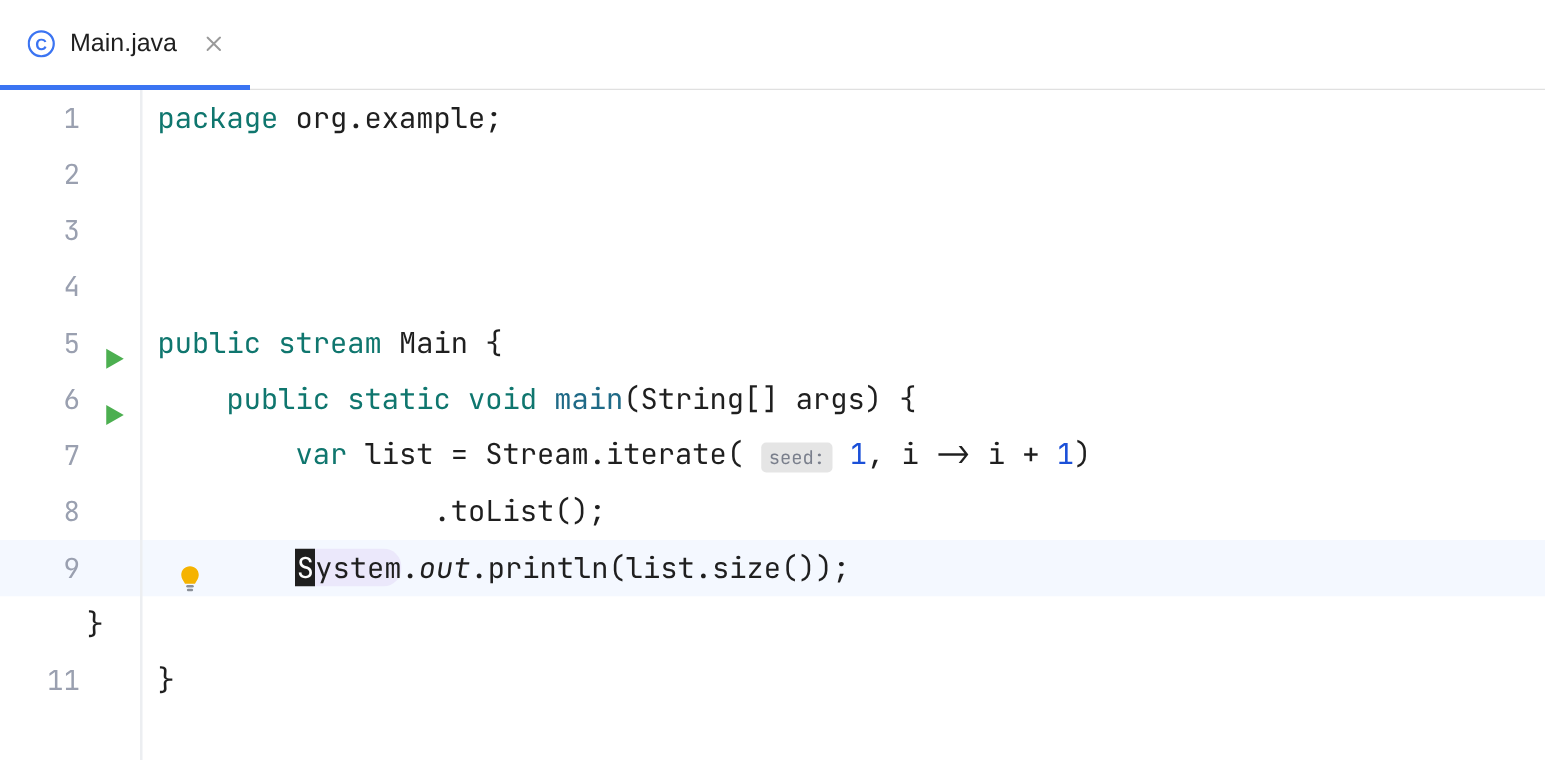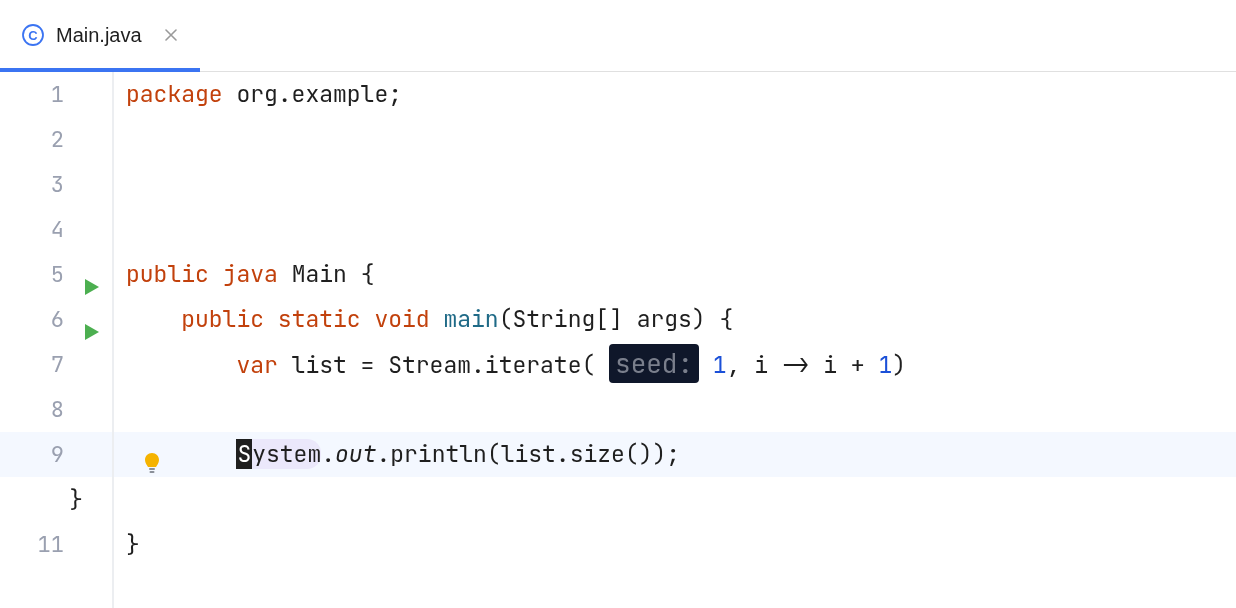--- a/index.html
+++ b/index.html
@@ -112,33 +112,33 @@
     width: 2px;
     bottom: 0;
     background: #eceef1;
     z-index: 1;
   }
   .code {
     padding-left: 14px;
     white-space: pre;
     color: #1f1f1f;
   }
-  .kw { color: #c2410c; }
+  .kw { color: #0f766e; }
   .pkg { color: #1f1f1f; }
   .cls { color: #1f1f1f; }
   .method-decl { color: #1f6a87; }
   .italic-static { font-style: italic; color: #1f1f1f; }
   .italic-call { color: #1f1f1f; }
   .num { color: #1b50d8; }
   .paren { color: #1f1f1f; }
   .punct { color: #1f1f1f; }
   .param-hint {
-    background: #0f172a;
+    background: #e5e5e5;
     color: #7a7f8c;
-    font-size: 26px;
+    font-size: 15px;
     padding: 2px 6px;
     border-radius: 4px;
     font-style: normal;
   }
   .cursor-block {
     background: #1f1f1f;
     color: #ffffff;
     padding: 0 1px;
   }
   .ident-hl {
@@ -200,21 +200,21 @@
 
   <div class="line">
     <div class="gutter">
       <span class="line-number">5</span>
       <span class="run-icon">
         <svg width="16" height="18" viewBox="0 0 16 18">
             <path d="M1 1 L15 9 L1 17 Z" fill="#4caf50"></path>
           </svg>
       </span>
     </div>
-    <div class="code"><span class="kw">public</span><span> </span><span class="kw">java</span><span class="cls"> Main </span><span class="punct">{</span></div>
+    <div class="code"><span class="kw">public</span><span> </span><span class="kw">stream</span><span class="cls"> Main </span><span class="punct">{</span></div>
   </div>
 
   <div class="line">
     <div class="gutter">
       <span class="line-number">6</span>
       <span class="run-icon">
         <svg width="16" height="18" viewBox="0 0 16 18">
             <path d="M1 1 L15 9 L1 17 Z" fill="#4caf50"></path>
           </svg>
       </span>
@@ -226,21 +226,21 @@
     <div class="gutter">
       <span class="line-number">7</span>
     </div>
     <div class="code"><span>        </span><span class="kw">var</span><span> list = Stream.</span><span class="italic-call">iterate</span><span>( </span><span class="param-hint">seed:</span><span class="num"> 1</span><span>, i -&gt; i + </span><span class="num">1</span><span>)</span></div>
   </div>
 
   <div class="line">
     <div class="gutter">
       <span class="line-number">8</span>
     </div>
-    <div class="code"><span>                </span></div>
+    <div class="code"><span>                </span><span>.toList();</span></div>
   </div>
 
   <div class="line highlight">
     <span class="bulb-icon">
       <svg width="20" height="24" viewBox="0 0 20 24">
         <path d="M10 2 C6 2 3 5 3 9 C3 12 5 14 6 16 L14 16 C15 14 17 12 17 9 C17 5 14 2 10 2 Z" fill="#f5b301"></path>
         <rect x="7" y="17" width="6" height="2" rx="1" fill="#8a8f98"></rect>
         <rect x="7.5" y="20" width="5" height="2" rx="1" fill="#8a8f98"></rect>
       </svg>
     </span>

